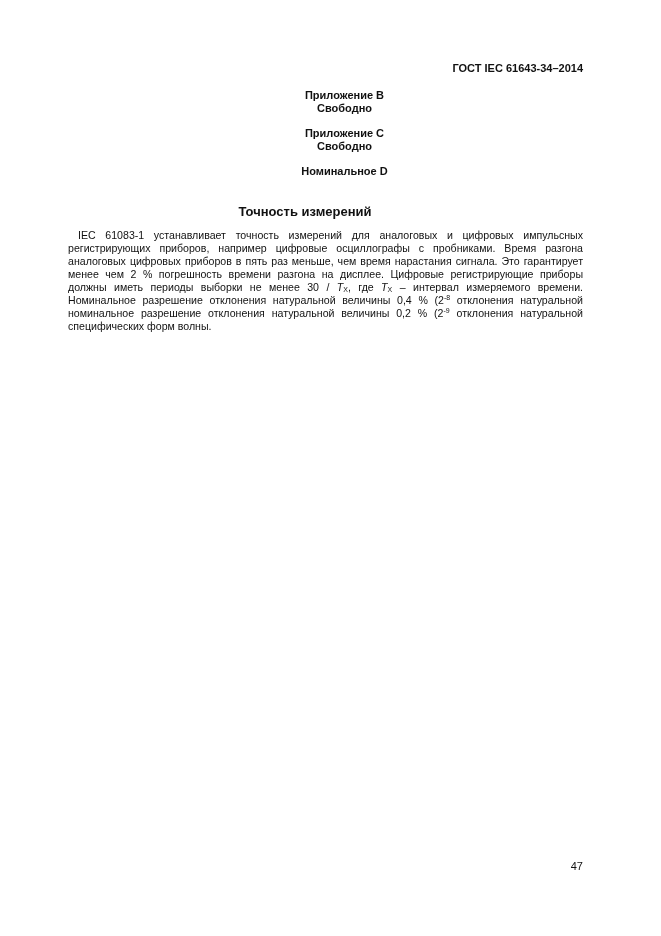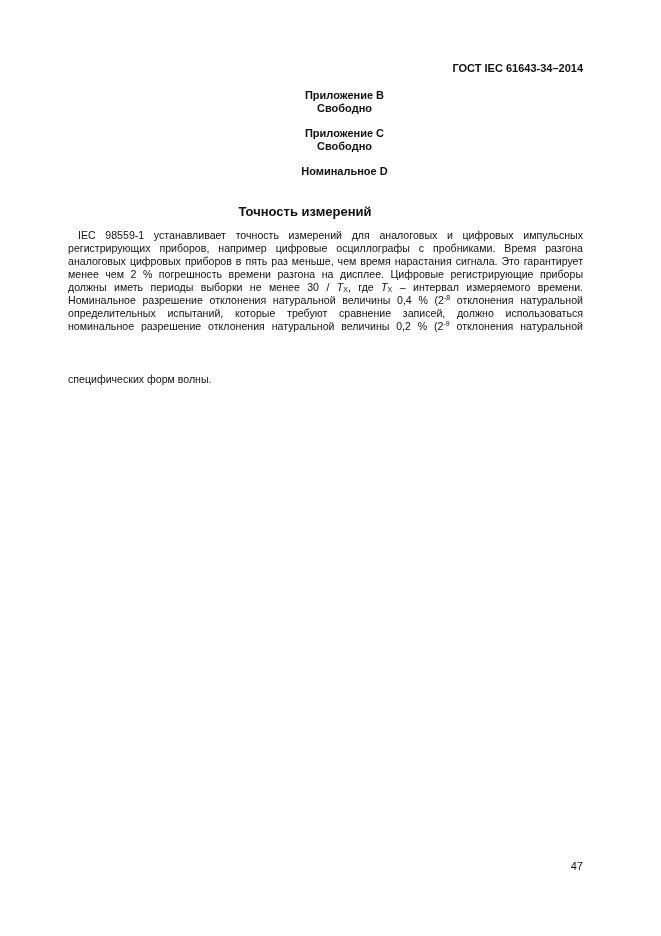--- a/index.html
+++ b/index.html
@@ -4,21 +4,21 @@
 <style>
   html, body { margin: 0; padding: 0; background: #ffffff; }
   body { width: 661px; height: 936px; position: relative; overflow: hidden;
          font-family: "Liberation Sans", sans-serif; color: #111; }
   .header-code { position: absolute; top: 62px; right: 78px; font-weight: bold; font-size: 11px; }
   .annex { position: absolute; left: 14px; width: 661px; text-align: center; font-weight: bold; font-size: 11px; line-height: 13px; }
   .annex span { display: block; }
   .section-title { position: absolute; top: 204px; left: 0; width: 610px; text-align: center; font-weight: bold; font-size: 13px; }
   .body-text { position: absolute; top: 229px; left: 68px; width: 515px; font-size: 10.6px; line-height: 13px; text-align: justify; }
   .body-text .line { display: block; text-align: justify; text-align-last: justify; white-space: nowrap; }
-  .body-text .line.last { text-align-last: left; margin-top: 40px; }
+  .body-text .line.last { text-align-last: left; }
   .body-text .indent { padding-left: 10px; }
   sup { font-size: 7px; line-height: 0; vertical-align: 4px; }
   sub { font-size: 7px; line-height: 0; vertical-align: -1px; }
   i { font-style: italic; }
   .page-number { position: absolute; top: 860px; right: 78px; font-size: 11px; text-align: right; }
 </style>
 </head>
 <body>
 
 <div class="header-code">ГОСТ IEC 61643-34–2014</div>
@@ -31,24 +31,23 @@
   <span>Приложение C</span>
   <span>Свободно</span>
 </div>
 <div class="annex" style="top:165px">
   <span>Номинальное D</span>
 </div>
 
 <div class="section-title">Точность измерений</div>
 
 <div class="body-text">
-  <span class="line indent">IEC 98559-1 устанавливает точность измерений для аналоговых и цифровых импульсных</span>
+  <span class="line indent">IEC 61083-1 устанавливает точность измерений для аналоговых и цифровых импульсных</span>
   <span class="line">регистрирующих приборов, например цифровые осциллографы с пробниками. Время разгона</span>
   <span class="line">аналоговых цифровых приборов в пять раз меньше, чем время нарастания сигнала. Это гарантирует</span>
   <span class="line">менее чем 2 % погрешность времени разгона на дисплее. Цифровые регистрирующие приборы</span>
   <span class="line"><span>должны иметь периоды выборки не менее 30 / </span><i>T</i><sub>X</sub><span>, где </span><i>T</i><sub>X</sub><span> – интервал измеряемого времени.</span></span>
   <span class="line"><span>Номинальное разрешение отклонения натуральной величины 0,4 % (2</span><sup>-8</sup><span> отклонения натуральной</span></span>
-  <span class="line">определительных испытаний, которые требуют сравнение записей, должно использоваться</span>
   <span class="line"><span>номинальное разрешение отклонения натуральной величины  0,2 % (2</span><sup>-9</sup><span> отклонения натуральной</span></span>
   <span class="line last">специфических форм волны.</span>
 </div>
 
 <div class="page-number">47</div>
 
 </body></html>

